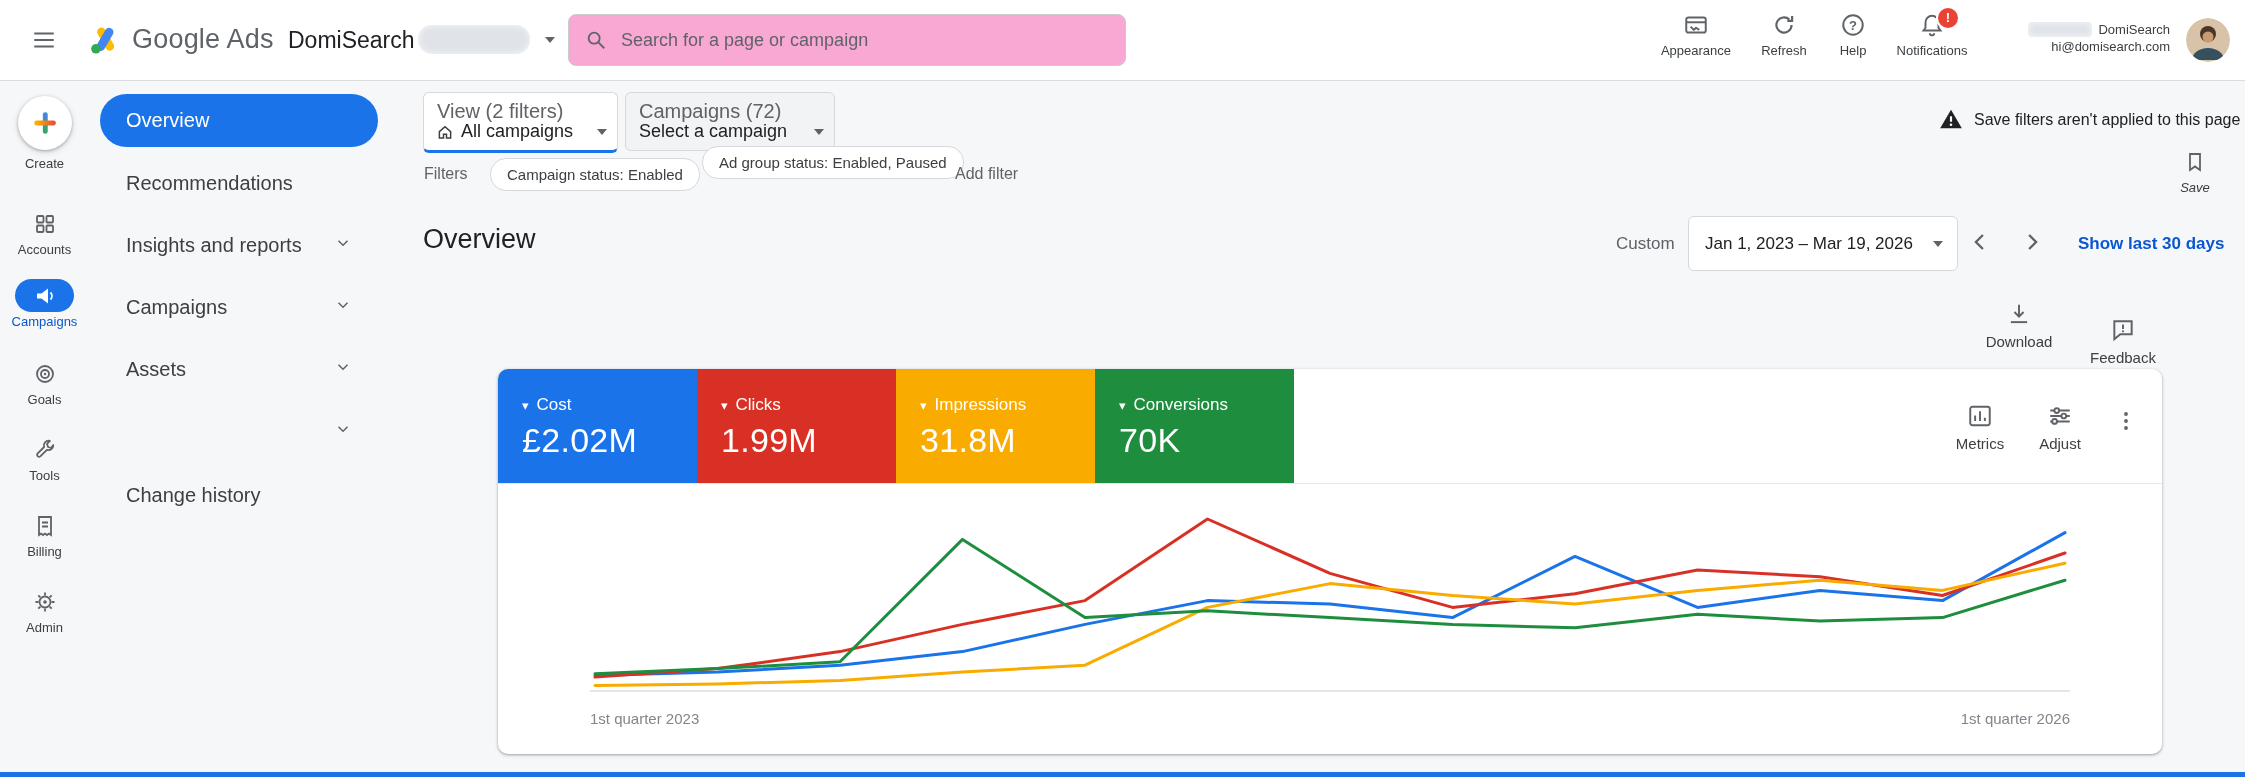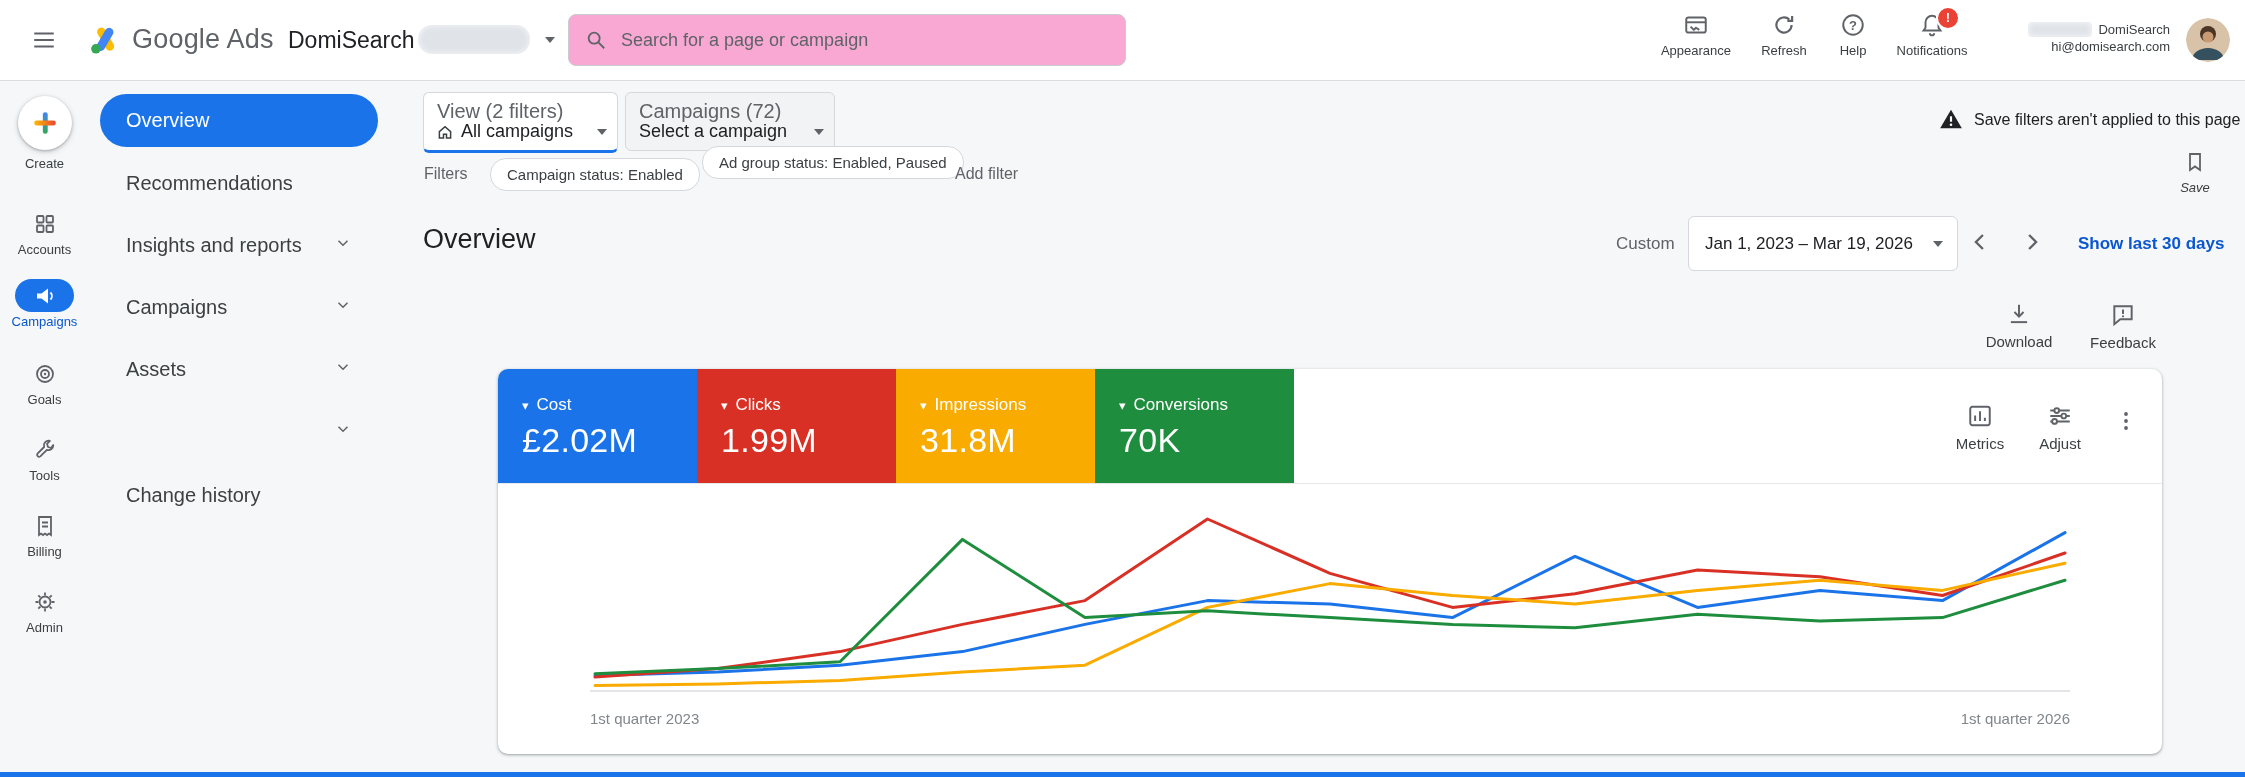--- a/index.html
+++ b/index.html
@@ -346,21 +346,21 @@
 
     <div class="mini-action" style="left:1978px;top:301px;width:82px;">
       <span class="ic" style="width:26px;height:26px;">
         <svg viewBox="0 0 24 24" fill="none" stroke="#5f6368" stroke-width="1.8">
             <path d="M12 3.5v10.5M7.8 10.2L12 14.4l4.2-4.2"></path>
             <path d="M4.5 19.5h15"></path>
           </svg>
       </span>
       <div class="lbl">Download</div>
     </div>
-    <div class="mini-action" style="left:2082px;top:302px;width:82px;">
+    <div class="mini-action" style="left:2082px;top:317px;width:82px;">
       <span class="ic" style="width:26px;height:26px;">
         <svg viewBox="0 0 24 24" fill="none" stroke="#5f6368" stroke-width="1.8">
             <path d="M4 4h16v12H9.5L4 20.5z"></path>
             <path d="M12 7v4"></path>
             <circle cx="12" cy="13.2" r="1" fill="#5f6368" stroke="none"></circle>
           </svg>
       </span>
       <div class="lbl">Feedback</div>
     </div>
 

